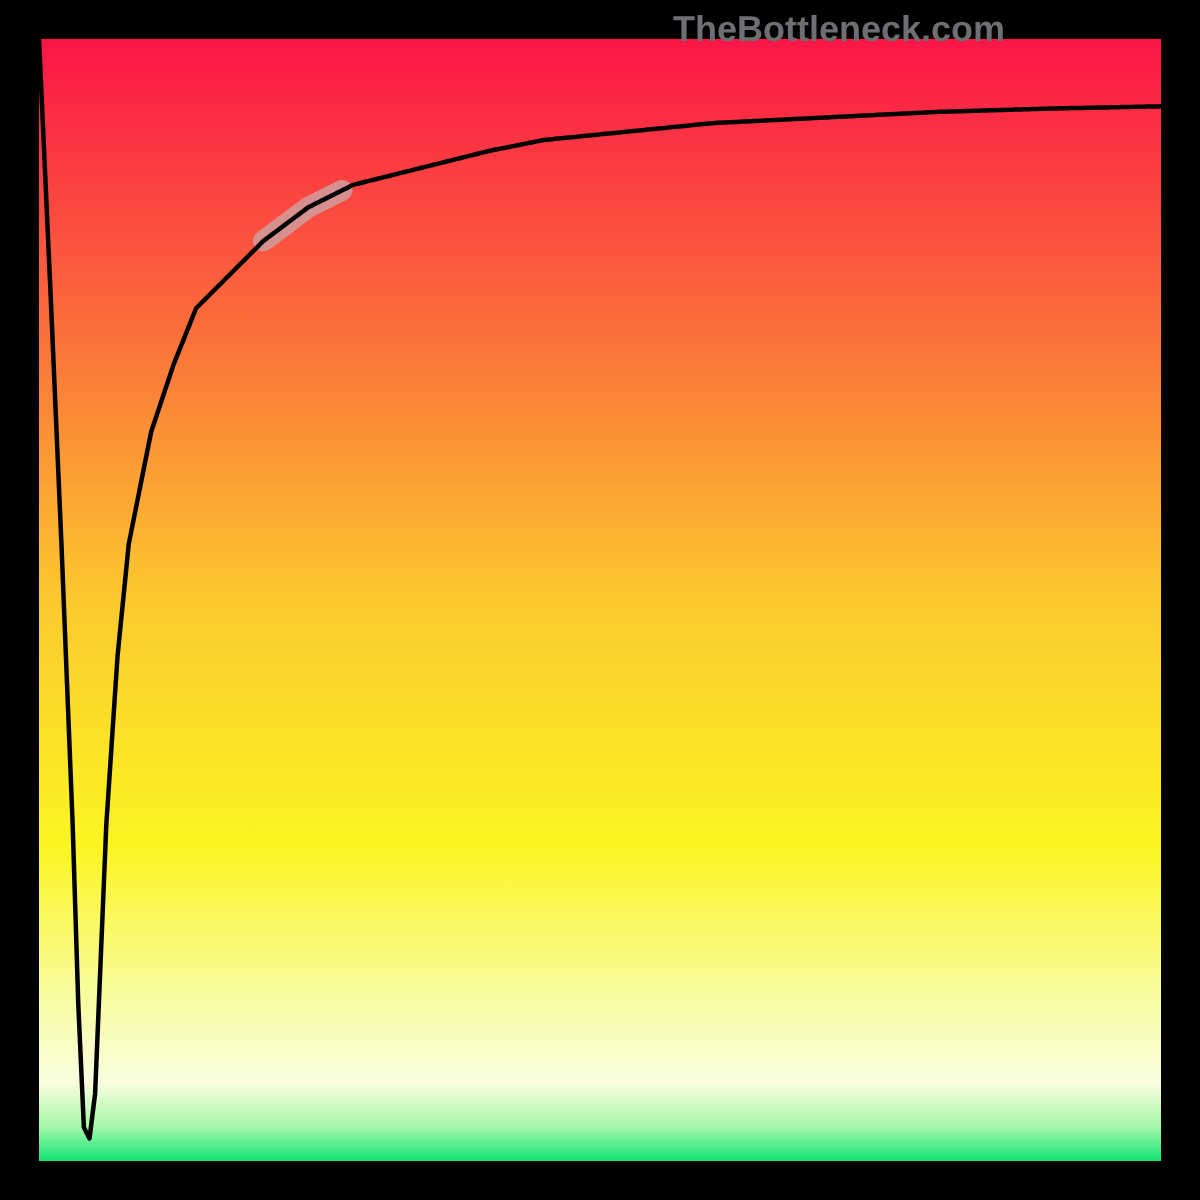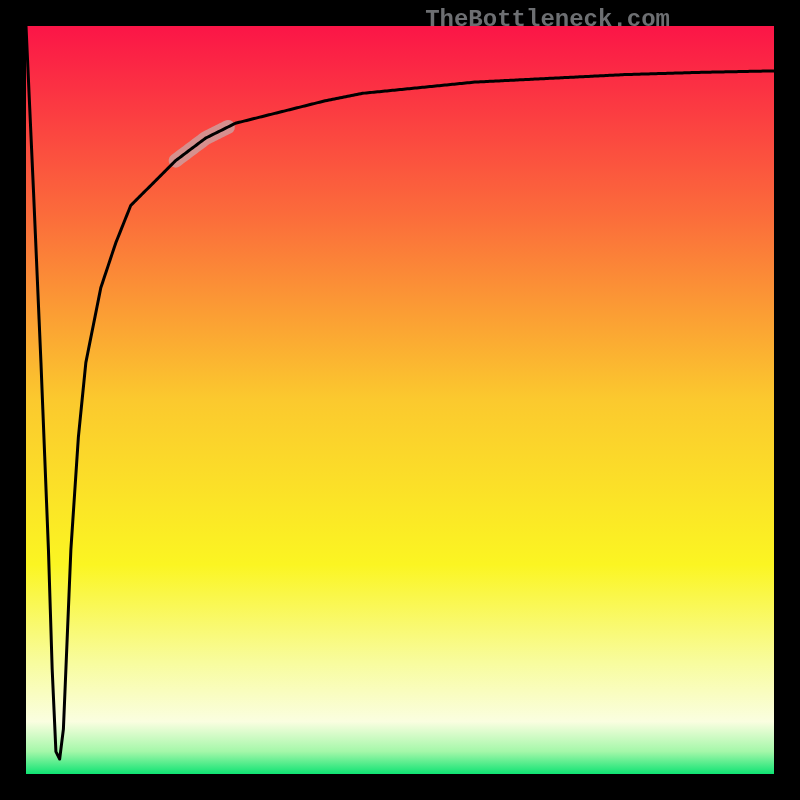--- a/index.html
+++ b/index.html
@@ -9,21 +9,20 @@
     height: 800px;
     overflow: hidden;
     background: #000;
     font-family: Arial, Helvetica, sans-serif;
   }
   .frame {
     position: relative;
     width: 688px;
     height: 800px;
     box-sizing: border-box;
-    font-family: Liberation Mono, monospace;
   }
   .watermark {
     position: absolute;
     top: 6px;
     right: 18px;
     color: #6d6f72;
     font-size: 24px;
     font-weight: 600;
     z-index: 10;
   }

